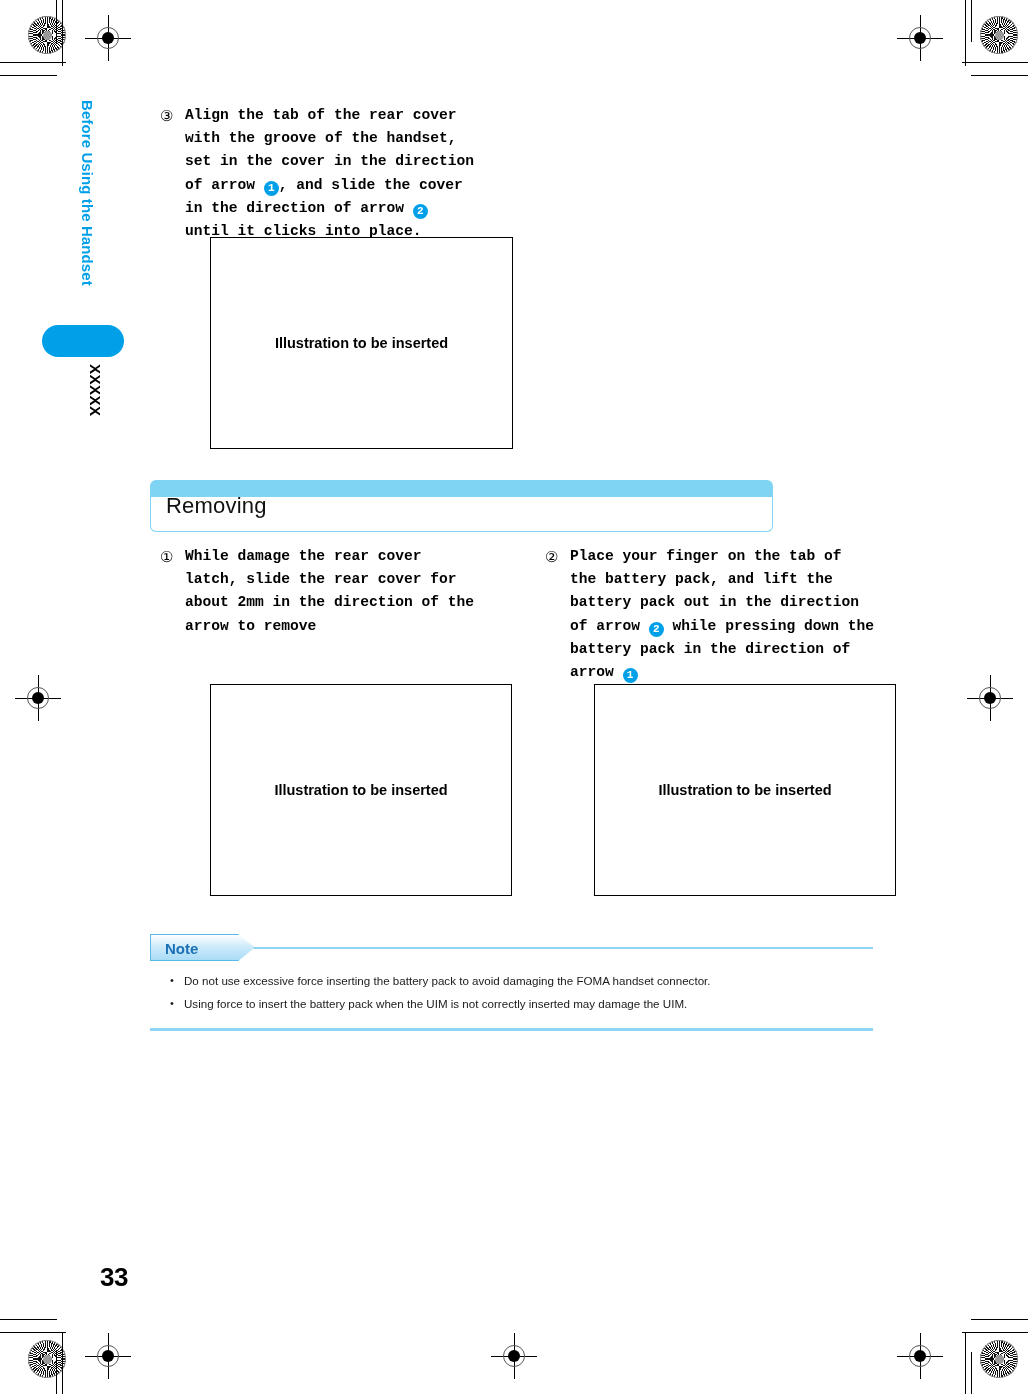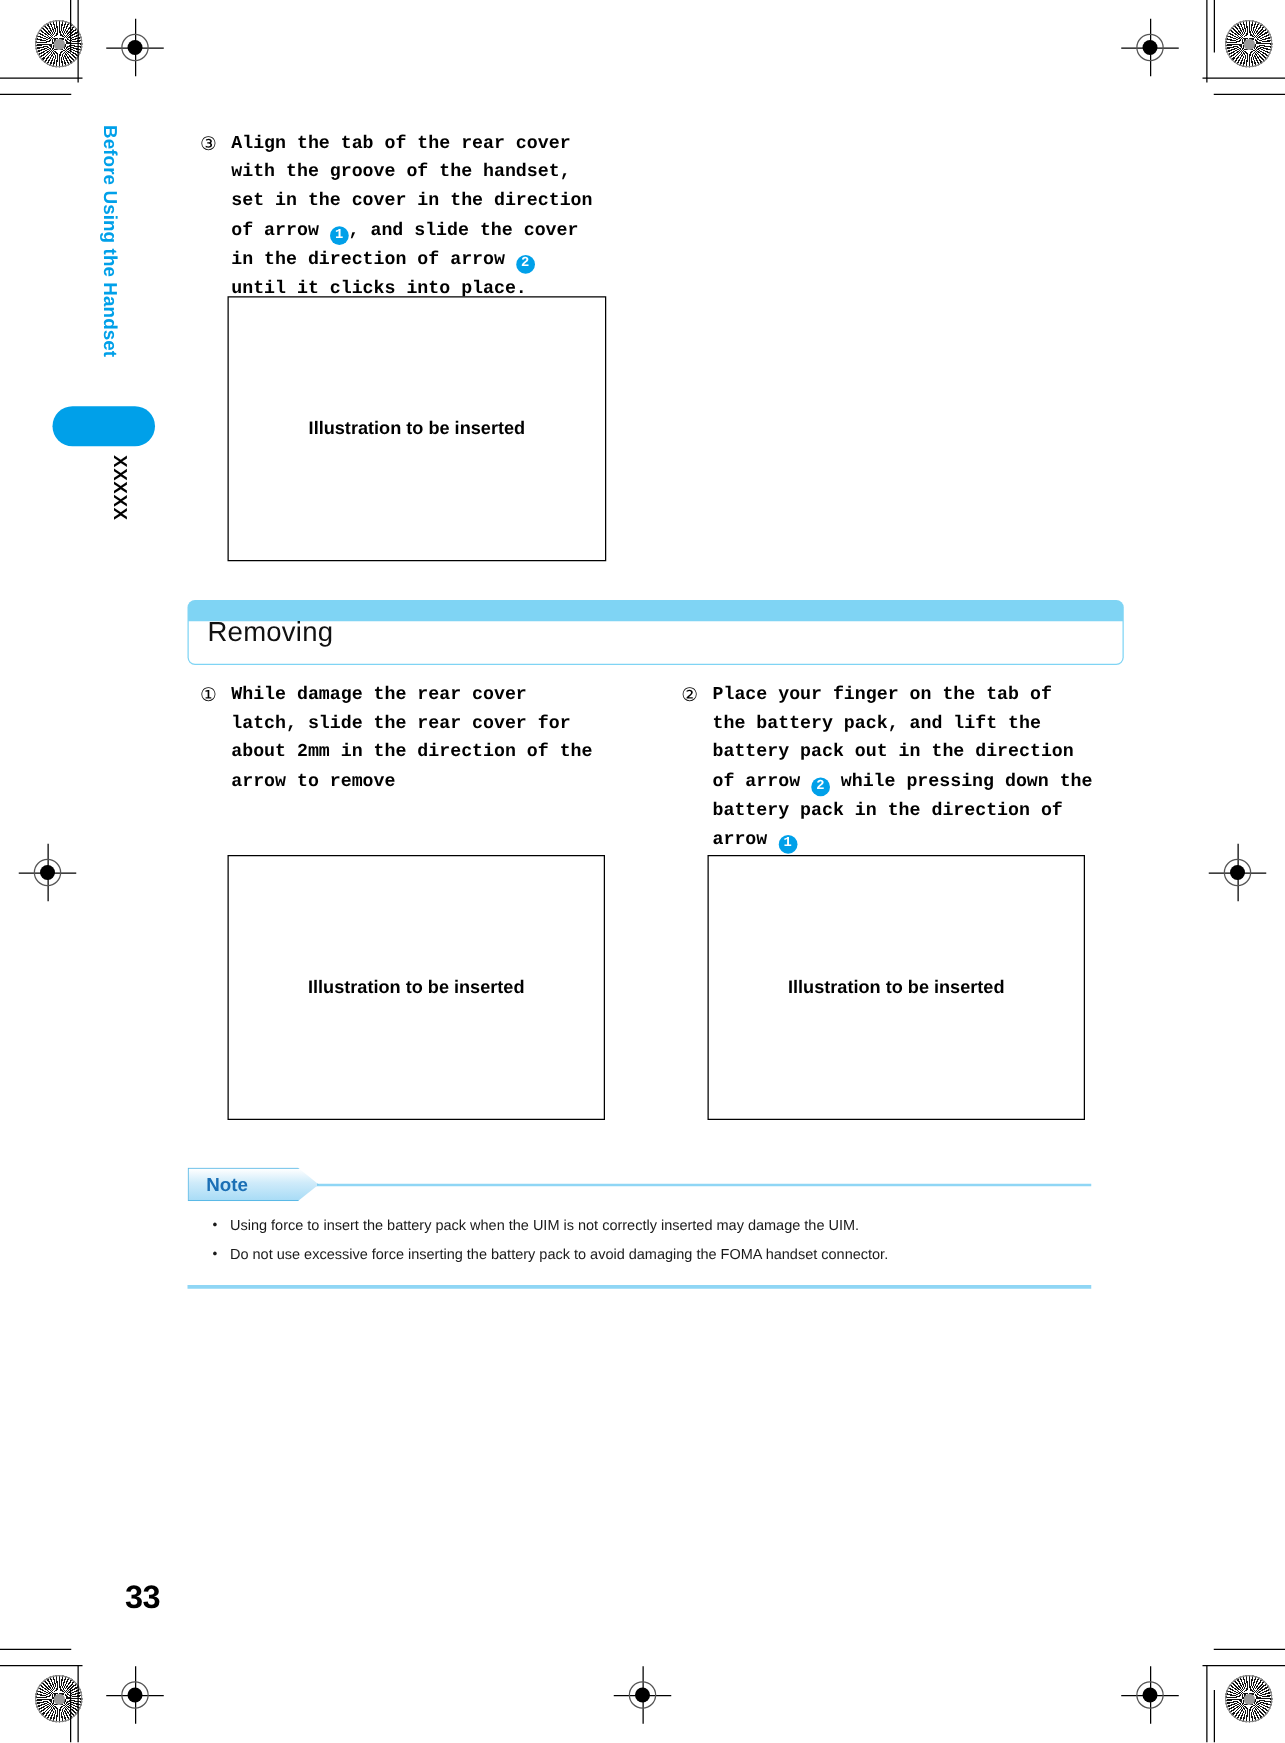--- a/index.html
+++ b/index.html
@@ -147,39 +147,40 @@
     font-weight: bold;
     text-align: center;
     vertical-align: -2px;
   }
 
   .illus {
     position: absolute;
     border: 1px solid #000;
     box-sizing: border-box;
     background: #fff;
+    margin-left: 28px;
   }
   .illus span {
     position: absolute;
     left: 0;
     right: 0;
     top: 50%;
     transform: translateY(-50%);
     text-align: center;
     font-size: 14.5px;
     font-weight: bold;
     color: #000;
   }
 
   
   .sect {
     position: absolute;
     left: 0;
     top: 480px;
-    width: 749px;
+    width: 623px;
     height: 52px;
     background: #7FD4F4;
     border-radius: 6px;
     box-sizing: border-box;
   }
   .sect .inner {
     position: absolute;
     left: 1px;
     right: 1px;
     top: 17px;
@@ -378,21 +379,21 @@
   <div class="illus" style="left:416px;top:684px;width:302px;height:212px;">
     <span>Illustration to be inserted</span>
   </div>
 
   <div class="note-wrap">
     <div class="note-rule"></div>
     <div class="note-badge">
       <span>Note</span>
     </div>
     <div class="note-list" id="note-list">
+        <div class="note-item">Do not use excessive force inserting the battery pack to avoid damaging the FOMA handset connector.</div>
         <div class="note-item">Using force to insert the battery pack when the UIM is not correctly inserted may damage the UIM.</div>
-        <div class="note-item">Do not use excessive force inserting the battery pack to avoid damaging the FOMA handset connector.</div>
       </div>
     <div class="note-bottom"></div>
   </div>
 
 </div>
 
 <div class="pageno">33</div>
 
 </body></html>

